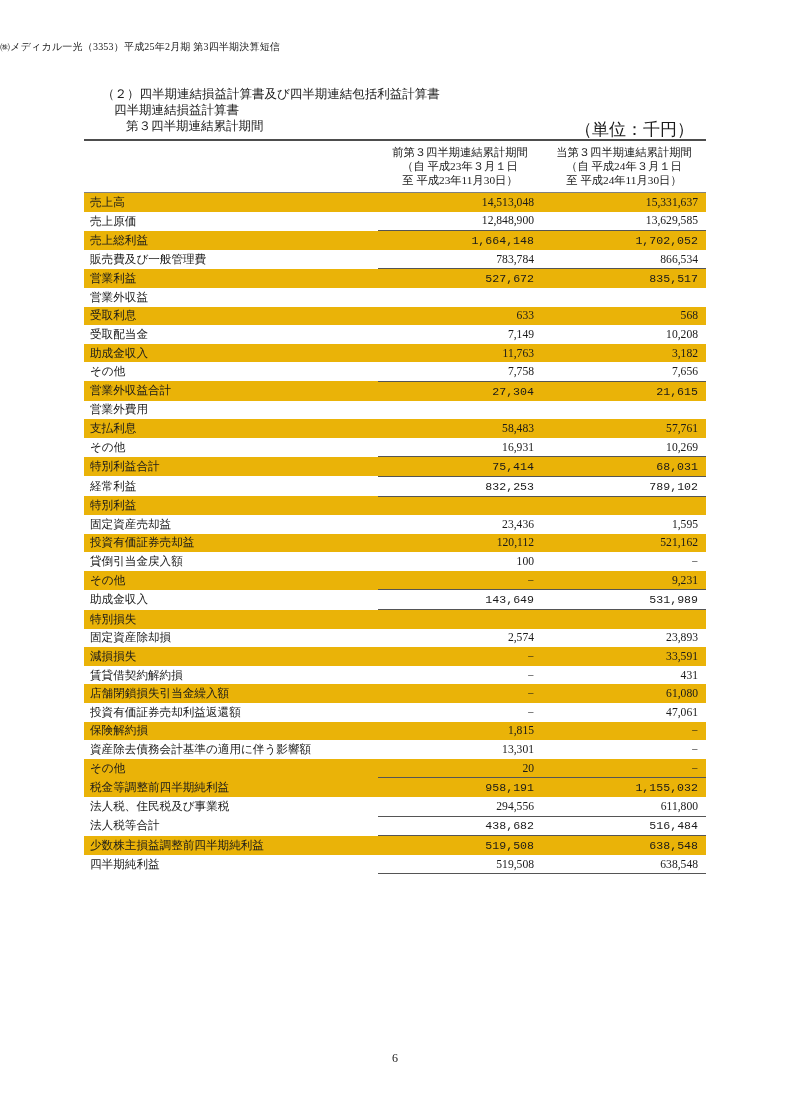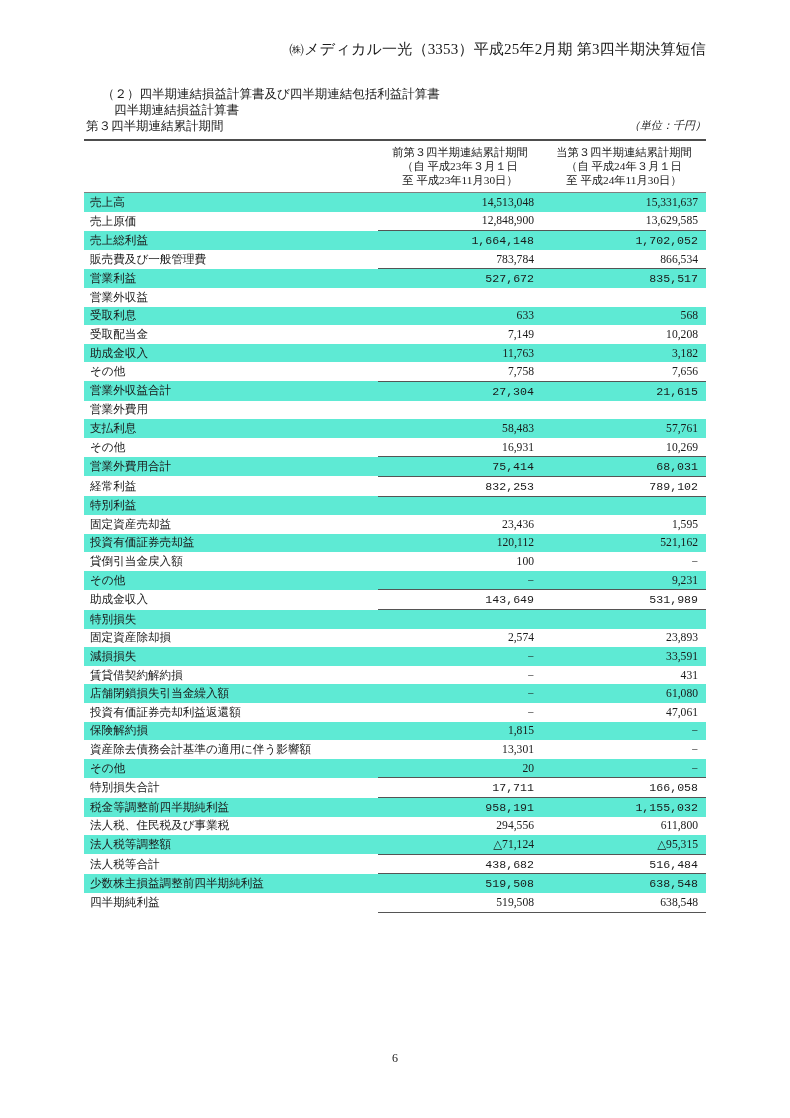--- a/index.html
+++ b/index.html
@@ -21,44 +21,42 @@
     height: 1118px;
     box-sizing: border-box;
   }
 
   
   .doc-header {
     position: absolute;
     top: 40px;
     left: 0;
     right: 84px;
-    text-align: right;
-    font-size: 15px;
+    font-size: 10px;
     letter-spacing: 0.2px;
     white-space: nowrap;
   }
 
   
   .headings {
     position: absolute;
     top: 86px;
     left: 86px;
     font-size: 12.5px;
     line-height: 16px;
   }
   .heading-1 { margin-left: 16px; }
   .heading-2 { margin-left: 28px; }
-  .heading-3 { }
+  .heading-3 { margin-left: 40px; }
 
   .unit-note {
     position: absolute;
     top: 118px;
-    right: 84px;
-    font-size: 11px;
-    font-style: italic;
+    right: 96px;
+    font-size: 17px;
   }
 
   
   .fin-table {
     position: absolute;
     top: 139px;
     left: 84px;
     width: 622px;
     border-collapse: collapse;
     table-layout: fixed;
@@ -103,21 +101,21 @@
     white-space: nowrap;
   }
   td.num {
     text-align: right;
     padding-right: 8px !important;
     white-space: nowrap;
     font-variant-numeric: tabular-nums;
   }
   .indent-1 { padding-left: 22px !important; }
 
-  tr.shade td { background: #5eead4; }
+  tr.shade td { background: #eab308; }
 
   
   tr.rule-above td.num { border-top: 1px solid #555555; font-family: Liberation Mono, monospace; }
   tr.rule-below td.num { border-bottom: 1px solid #555555; }
 
   
   .page-number {
     position: absolute;
     bottom: 52px;
     left: 0;
@@ -232,21 +230,21 @@
           <td class="label indent-1">支払利息</td>
           <td class="num">58,483</td>
           <td class="num">57,761</td>
         </tr>
         <tr class="row">
           <td class="label indent-1">その他</td>
           <td class="num">16,931</td>
           <td class="num">10,269</td>
         </tr>
         <tr class="row shade rule-above">
-          <td class="label indent-1">営業外費用合計</td>
+          <td class="label indent-1">特別利益合計</td>
           <td class="num">75,414</td>
           <td class="num">68,031</td>
         </tr>
         <tr class="row rule-above">
           <td class="label">経常利益</td>
           <td class="num">832,253</td>
           <td class="num">789,102</td>
         </tr>
         <tr class="row shade rule-above">
           <td class="label">特別利益</td>
@@ -316,39 +314,29 @@
         <tr class="row">
           <td class="label indent-1">資産除去債務会計基準の適用に伴う影響額</td>
           <td class="num">13,301</td>
           <td class="num">−</td>
         </tr>
         <tr class="row shade">
           <td class="label indent-1">その他</td>
           <td class="num">20</td>
           <td class="num">−</td>
         </tr>
-        <tr class="row rule-above">
-          <td class="label indent-1">特別損失合計</td>
-          <td class="num">17,711</td>
-          <td class="num">166,058</td>
-        </tr>
         <tr class="row shade rule-above">
           <td class="label">税金等調整前四半期純利益</td>
           <td class="num">958,191</td>
           <td class="num">1,155,032</td>
         </tr>
         <tr class="row">
           <td class="label">法人税、住民税及び事業税</td>
           <td class="num">294,556</td>
           <td class="num">611,800</td>
-        </tr>
-        <tr class="row shade">
-          <td class="label">法人税等調整額</td>
-          <td class="num">△71,124</td>
-          <td class="num">△95,315</td>
         </tr>
         <tr class="row rule-above">
           <td class="label">法人税等合計</td>
           <td class="num">438,682</td>
           <td class="num">516,484</td>
         </tr>
         <tr class="row shade rule-above">
           <td class="label">少数株主損益調整前四半期純利益</td>
           <td class="num">519,508</td>
           <td class="num">638,548</td>

